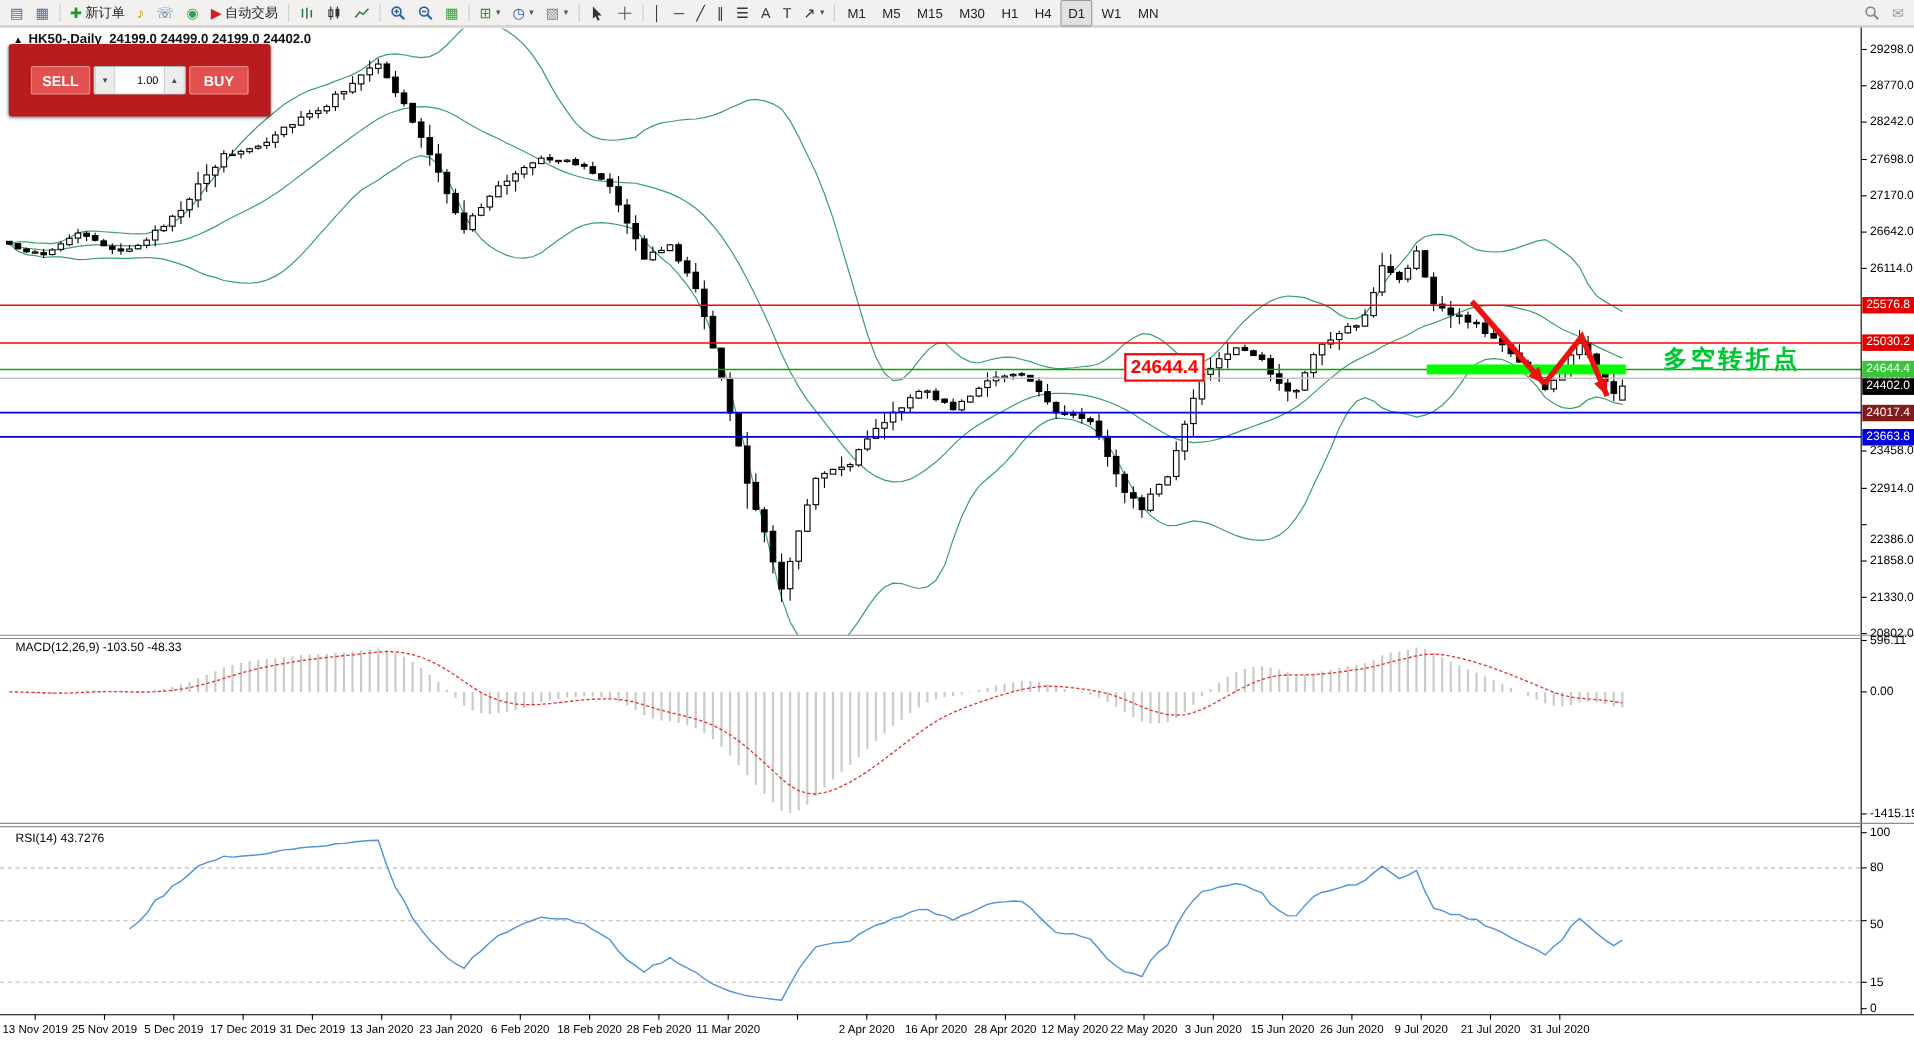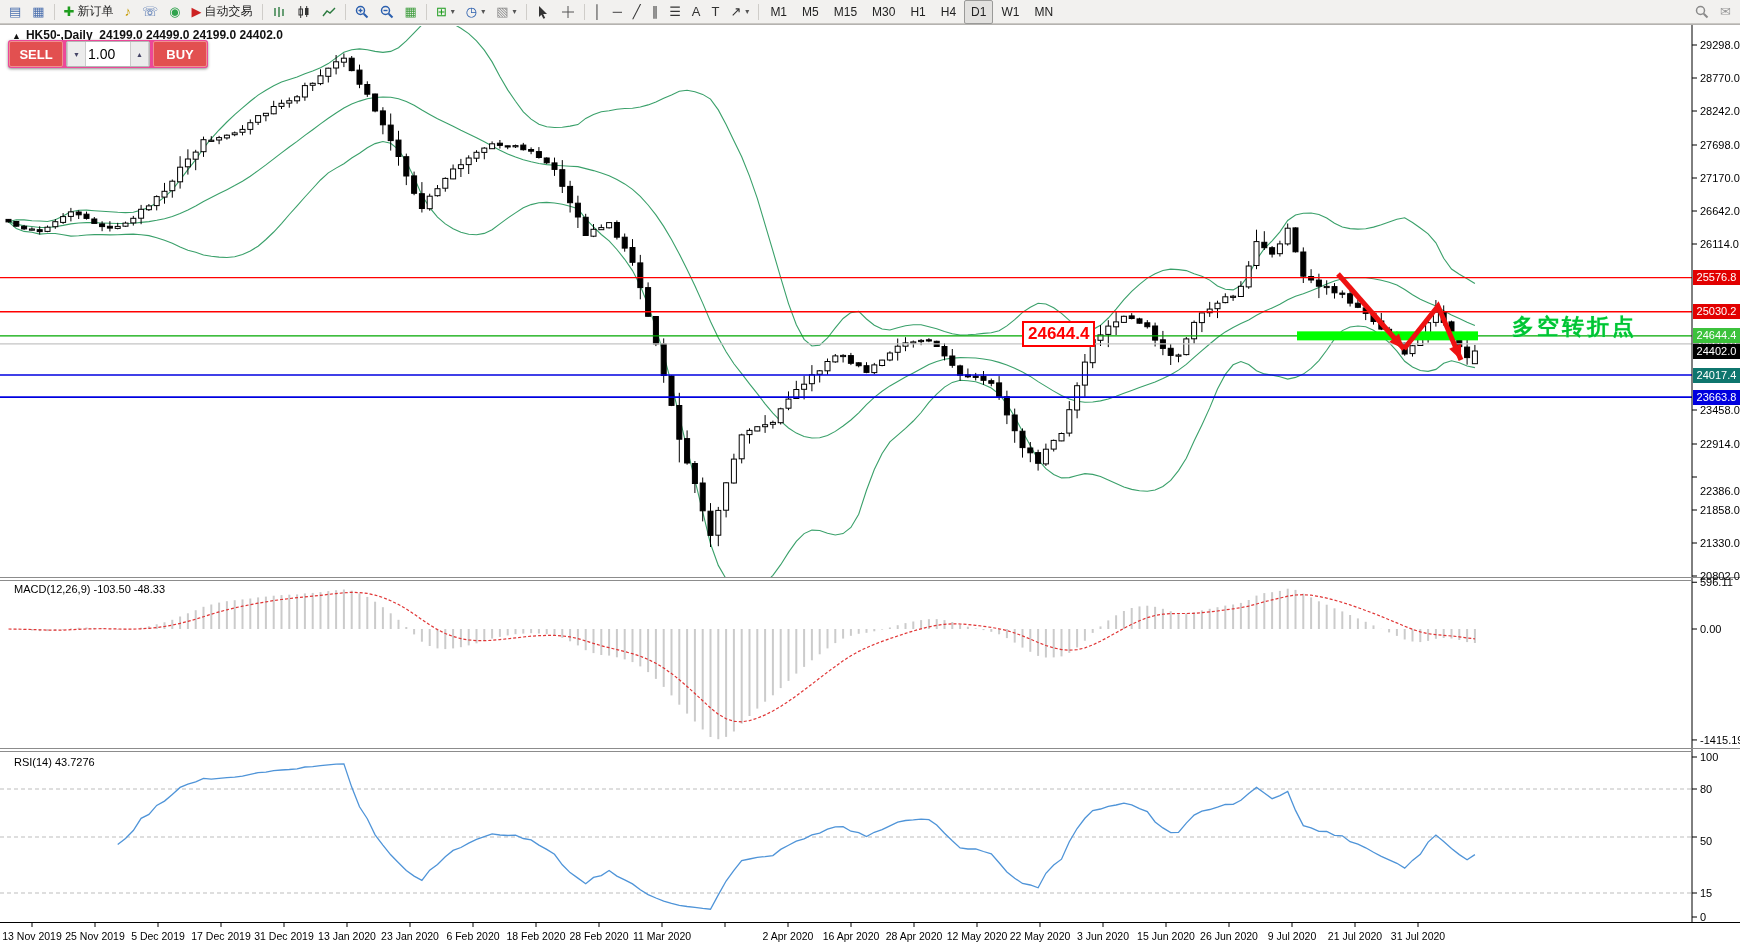--- a/index.html
+++ b/index.html
@@ -17,28 +17,28 @@
   .tb-glyph{font-size:13px;line-height:13px}
   .tb-label{font-size:12px;color:#222}
   .tb-caret{font-size:8px;color:#555;margin-left:1px}
   
   #cv{position:absolute;left:0;top:0;z-index:1}
   .overlay{position:absolute;left:0;top:0;width:1740px;height:784px;z-index:5;pointer-events:none}
   .overlay .ia{pointer-events:auto}
   .chart-title{position:absolute;left:12px;top:28px;font-size:12px;font-weight:bold;color:#111}
   .chart-title .arr{font-size:9px;margin-right:5px}
   
-  .trade-panel{position:absolute;left:8px;top:40px;width:198px;background:#ec4899;
-               border-radius:3px;padding:1px;box-shadow:0 1px 3px rgba(0,0,0,.45);pointer-events:auto}
+  .trade-panel{position:absolute;left:8px;top:40px;width:198px;background:#b91c1c;
+               border-radius:3px;padding:20px;box-shadow:0 1px 3px rgba(0,0,0,.45);pointer-events:auto}
   .tp-row1{display:flex;gap:3px}
   .tp-btn{flex:0 0 52px;height:24px;background:#e25050;border:1px solid #ef9090;border-radius:2px;
           color:#fff;font-weight:bold;font-size:13px;display:flex;align-items:center;justify-content:center}
   .tp-stepper{flex:1;display:flex;background:#fff;border:1px solid #b5b5b5;border-radius:2px;overflow:hidden}
   .tp-step{width:17px;background:#ececec;color:#446;font-size:7px;display:flex;align-items:center;justify-content:center;border-left:1px solid #ccc;border-right:1px solid #ccc}
-  .tp-vol{flex:1;border:0;outline:none;text-align:left;font-size:14px;min-width:20px;width:30px;padding-right:5px;font-family:"Liberation Sans",sans-serif}
+  .tp-vol{flex:1;border:0;outline:none;text-align:right;font-size:10px;min-width:20px;width:30px;padding-right:5px;font-family:"Liberation Sans",sans-serif}
   .tp-row2{display:flex;margin-top:3px}
   .tp-price{flex:1;color:#fff;text-align:center;font-weight:bold;padding:3px 0 5px;line-height:26px}
   .tp-price:first-child{border-right:2px solid #f6dcdc}
   .tp-price .m{font-size:17px;vertical-align:baseline}
   .tp-price .big{font-size:31px;vertical-align:baseline}
   
   .axlbl{position:absolute;left:1700px;font-size:11px;color:#000;white-space:nowrap}
   .badge{position:absolute;left:1693px;width:47px;height:15px;color:#fff;font-size:11px;
          line-height:15px;text-align:center;white-space:nowrap}
   .datelbl{position:absolute;top:930px;transform:translateX(-50%);font-size:10.5px;color:#000;white-space:nowrap}
@@ -906,21 +906,21 @@
     <div class="axlbl" style="top: 438px;">22914.0</div>
     <div class="axlbl" style="top: 485px; text-align: center;">22386.0</div>
     <div class="axlbl" style="top: 504px;">21858.0</div>
     <div class="axlbl" style="top: 537px;">21330.0</div>
     <div class="axlbl" style="top: 570px;">20802.0</div>
     <div class="badge" style="top: 270.075px; background: rgb(226, 0, 0); z-index: 2;">25576.8</div>
     <div class="badge" style="top: 304.237px; background: rgb(226, 0, 0); z-index: 2;">25030.2</div>
     <div class="badge" style="top: 328.35px; background: rgb(60, 194, 60); z-index: 3;">24644.4</div>
     <div class="badge" style="top: 336.375px; background: rgb(150, 150, 150); z-index: 1;">24516.0</div>
     <div class="badge" style="top: 343.5px; background: rgb(0, 0, 0); z-index: 4;">24402.0</div>
-    <div class="badge" style="top: 367.537px; background: #0f766e; z-index: 2;">24017.4</div>
+    <div class="badge" style="top: 367.537px; background: #7f1d1d; z-index: 2;">24017.4</div>
     <div class="badge" style="top: 389.637px; background: rgb(0, 0, 223); z-index: 2;">23663.8</div>
     <div class="axlbl" style="top: 576.265px;">596.11</div>
     <div class="axlbl" style="top: 623px;">0.00</div>
     <div class="axlbl" style="top: 733.951px;">-1415.19</div>
     <div class="axlbl" style="top: 751px;">100</div>
     <div class="axlbl" style="top: 783px;">80</div>
     <div class="axlbl" style="top: 835px;">50</div>
     <div class="axlbl" style="top: 887px;">15</div>
     <div class="axlbl" style="top: 911px;">0</div>
     <div class="datelbl" style="left: 32px;">13 Nov 2019</div>

